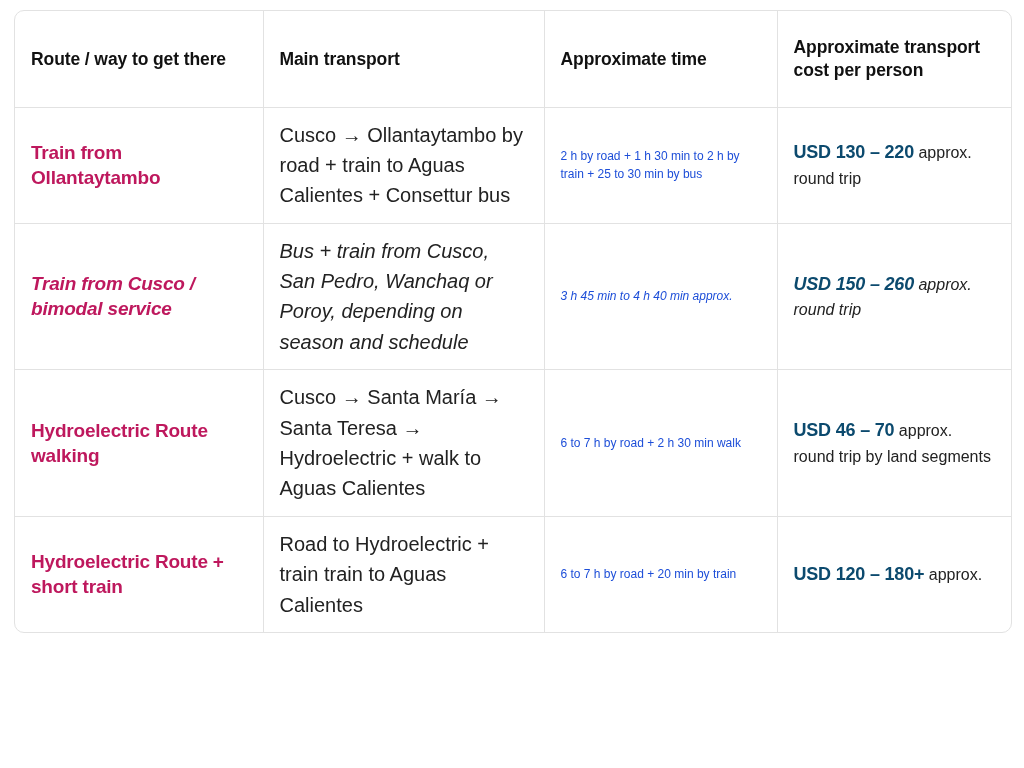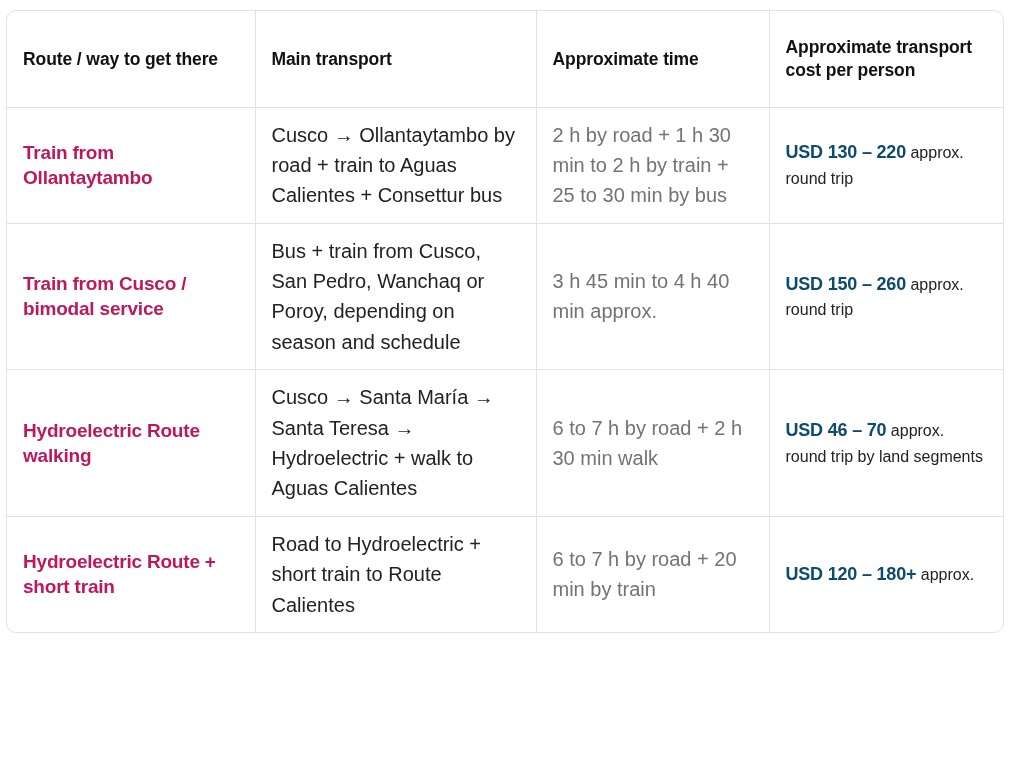--- a/index.html
+++ b/index.html
@@ -9,21 +9,21 @@
     height: 768px;
     background: #ffffff;
     font-family: "Liberation Sans", sans-serif;
     -webkit-font-smoothing: antialiased;
   }
 
   .page {
     width: 1024px;
     height: 624px;
     box-sizing: border-box;
-    padding: 10px 14px 14px 6px;
+    padding: 10px 14px 14px 14px;
     background: #ffffff;
   }
 
   .table-wrap {
     width: 996px;
     border: 1px solid #e2e2e2;
     border-radius: 10px;
     overflow: hidden;
     background: #ffffff;
   }
@@ -77,23 +77,23 @@
     letter-spacing: -0.2px;
   }
 
   .cell-body {
     font-size: 20px;
     line-height: 1.52;
     color: #222222;
   }
 
   .cell-time {
-    font-size: 20px;
+    font-size: 12px;
     line-height: 1.52;
-    color: #737373;
+    color: #1d4ed8;
   }
 
   .cell-cost {
     font-size: 16px;
     line-height: 1.52;
     color: #222222;
   }
 
   .cost-amount {
     font-weight: bold;
@@ -101,21 +101,21 @@
     color: #0c4a6e;
     letter-spacing: -0.2px;
   }
 
   .cost-note {
     font-size: 16px;
     color: #222222;
   }
 
   .r1 td { height: 116px; }
-  .r2 td { height: 137px; }
+  .r2 td { height: 137px; font-style: italic; }
   .r3 td { height: 122px; }
   .r4 td { height: 92px; }
   .r5 td { height: 86px; }
   .r6 td { height: 86px; }
 </style>
 </head>
 <body>
 
 <div class="page">
   <div class="table-wrap">
@@ -152,21 +152,21 @@
 
         <tr class="r3">
           <td class="cell-route">Hydroelectric Route walking</td>
           <td class="cell-body">Cusco → Santa María → Santa Teresa → Hydroelectric + walk to Aguas Calientes</td>
           <td class="cell-time">6 to 7 h by road + 2 h 30 min walk</td>
           <td class="cell-cost"><span class="cost-amount">USD 46 – 70</span> <span class="cost-note">approx. round trip by land segments</span></td>
         </tr>
 
         <tr class="r4">
           <td class="cell-route">Hydroelectric Route + short train</td>
-          <td class="cell-body">Road to Hydroelectric + short train to Route Calientes</td>
+          <td class="cell-body">Road to Hydroelectric + train train to Aguas Calientes</td>
           <td class="cell-time">6 to 7 h by road + 20 min by train</td>
           <td class="cell-cost"><span class="cost-amount">USD 120 – 180+</span> <span class="cost-note">approx.</span></td>
         </tr>
 
 
 
       </tbody>
     </table>
   </div>
 </div>

